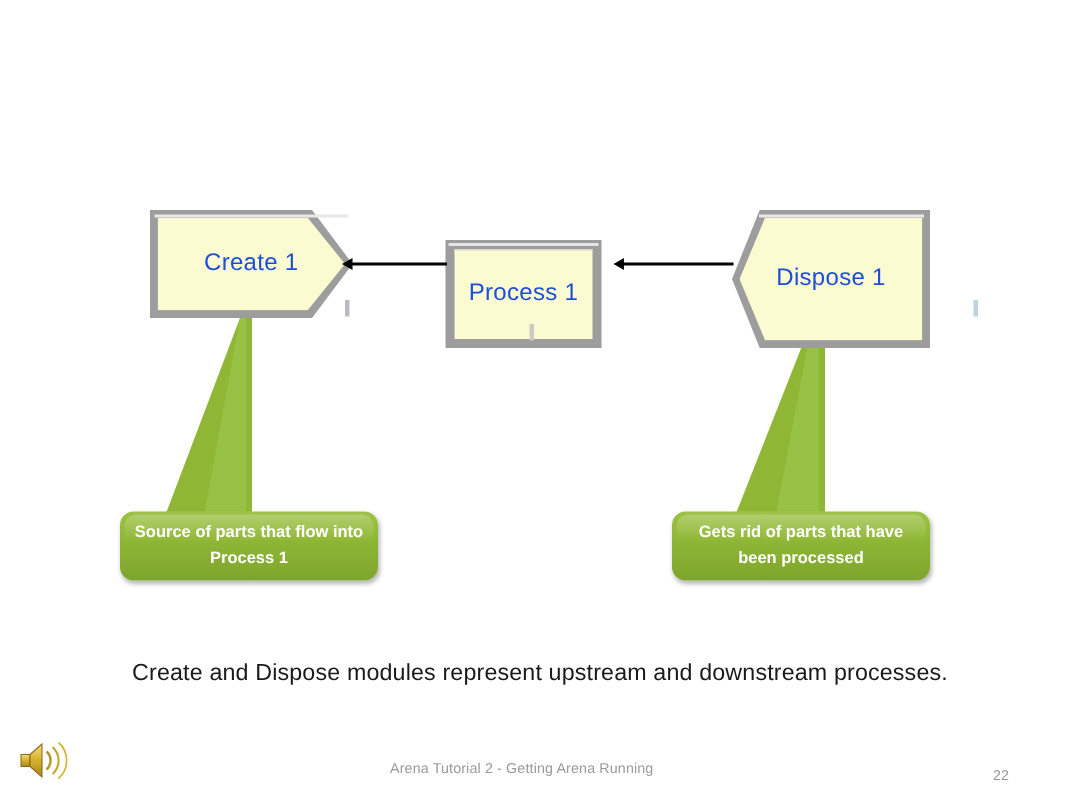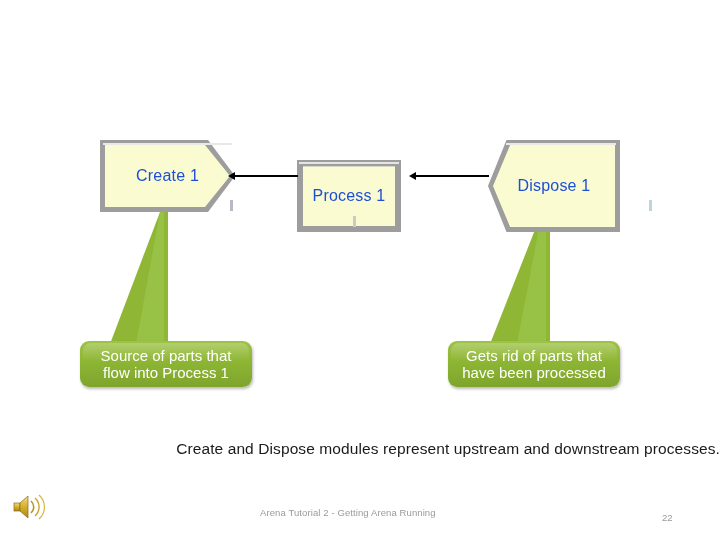--- a/index.html
+++ b/index.html
@@ -185,37 +185,38 @@
   .green-box::before {
     content: "";
     position: absolute;
     left: 3px; right: 3px; top: 2px; height: 40%;
     background: linear-gradient(180deg, rgba(255,255,255,0.22), rgba(255,255,255,0));
     border-radius: 8px 8px 0 0;
     pointer-events: none;
   }
   .green-text {
     color: #ffffff;
-    font-size: 15px;
+    font-size: 11px;
     line-height: 17px;
     text-align: center;
     position: relative;
     z-index: 3;
     padding: 0 6px;
+    font-weight: bold;
   }
   .gb-left  { left: 80px;  top: 341px; width: 172px; height: 46px; }
   .gb-right { left: 448px; top: 341px; width: 172px; height: 46px; }
 
   
   .caption {
     position: absolute;
     left: 0;
     top: 440px;
     width: 720px;
-    text-align: right;
+    text-align: center;
     font-size: 15.5px;
     color: #1a1a1a;
     letter-spacing: 0.1px;
   }
 
   
   .footer-text {
     position: absolute;
     left: 260px;
     top: 507px;

